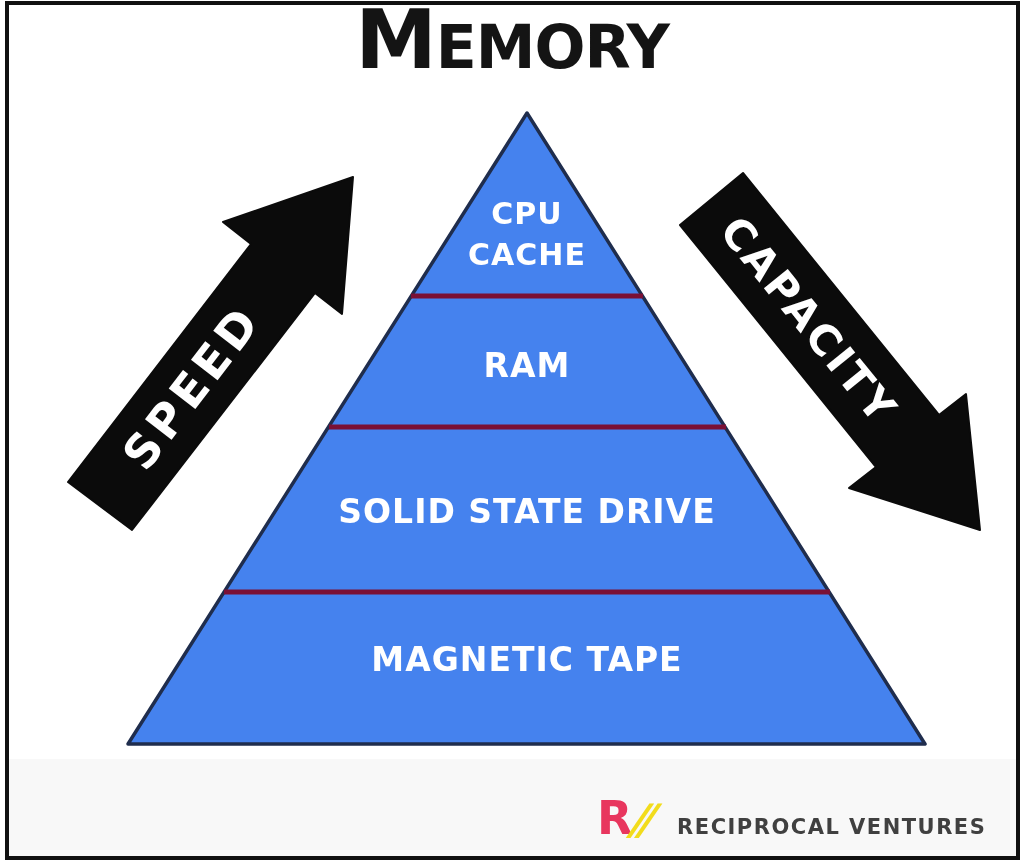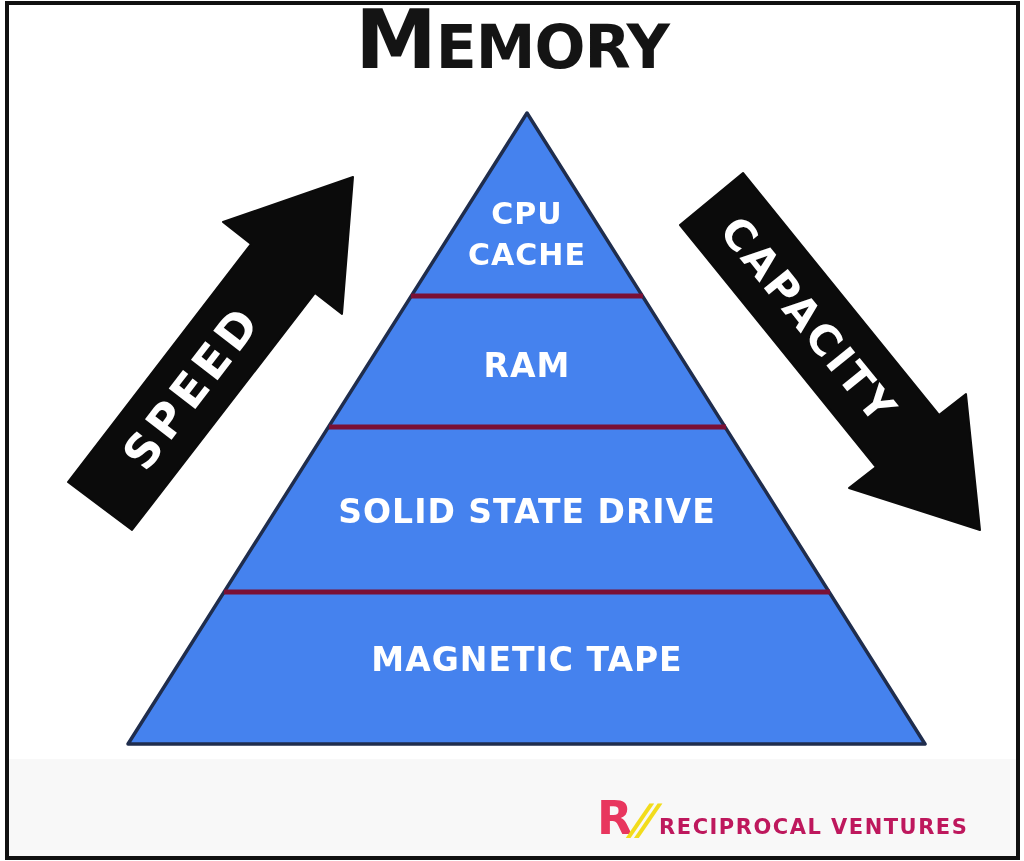--- a/index.html
+++ b/index.html
@@ -106,23 +106,23 @@
     font-style: italic;
     color: #F2DC1C;
     letter-spacing: -7px;
     margin-left: 1px;
     transform: skewX(-10deg);
     line-height: 42px;
   }
   .logo-name {
     font-size: 21px;
     font-weight: bold;
-    color: #be185d;
+    color: #404040;
     letter-spacing: 1.5px;
-    margin-left: 9px;
+    margin-left: 27px;
     white-space: nowrap;
   }
 </style>
 </head>
 <body>
 
 <div class="canvas">
 
   <div class="footer-strip"></div>
 

